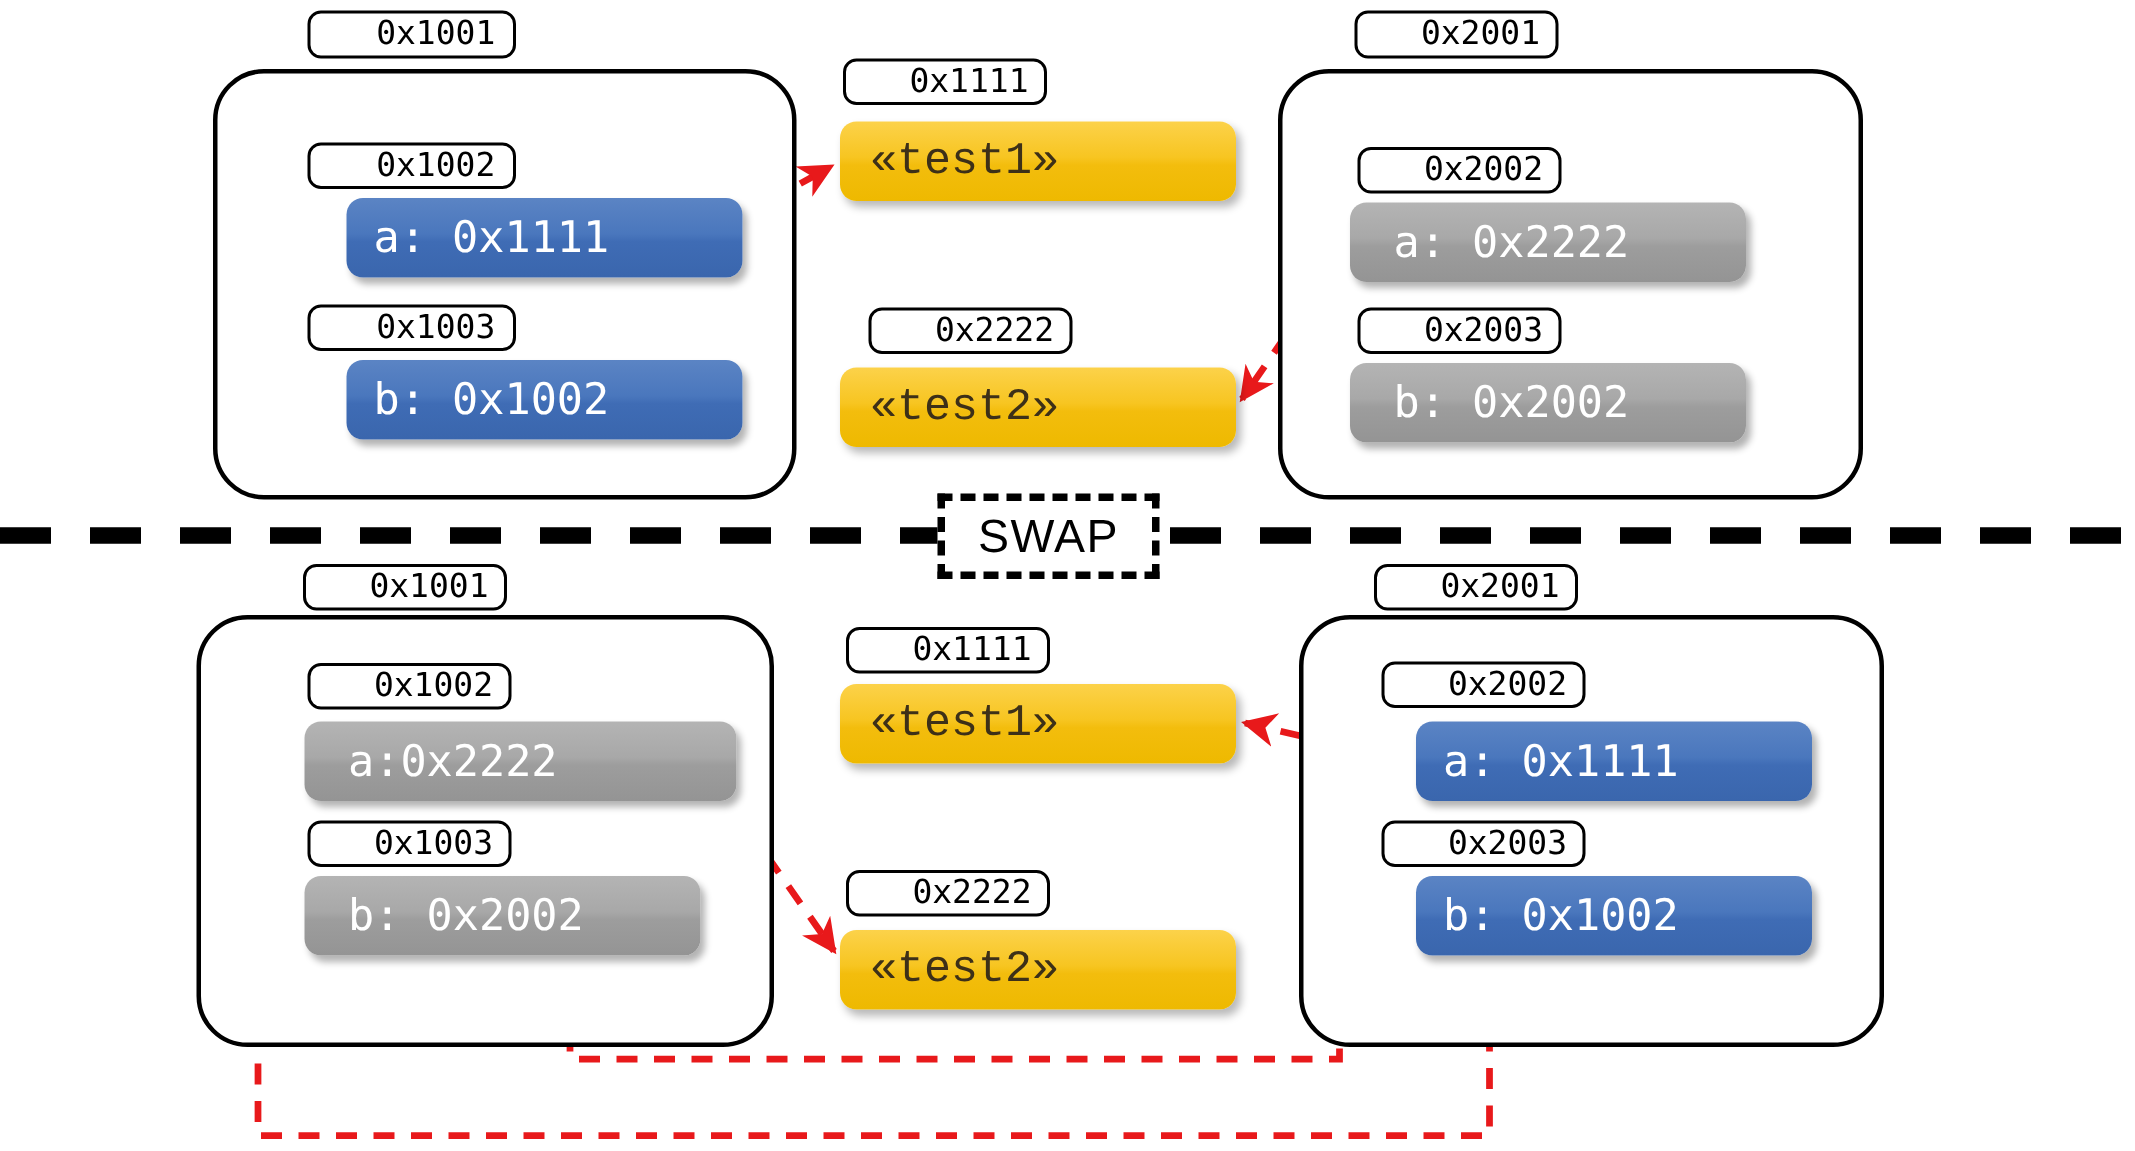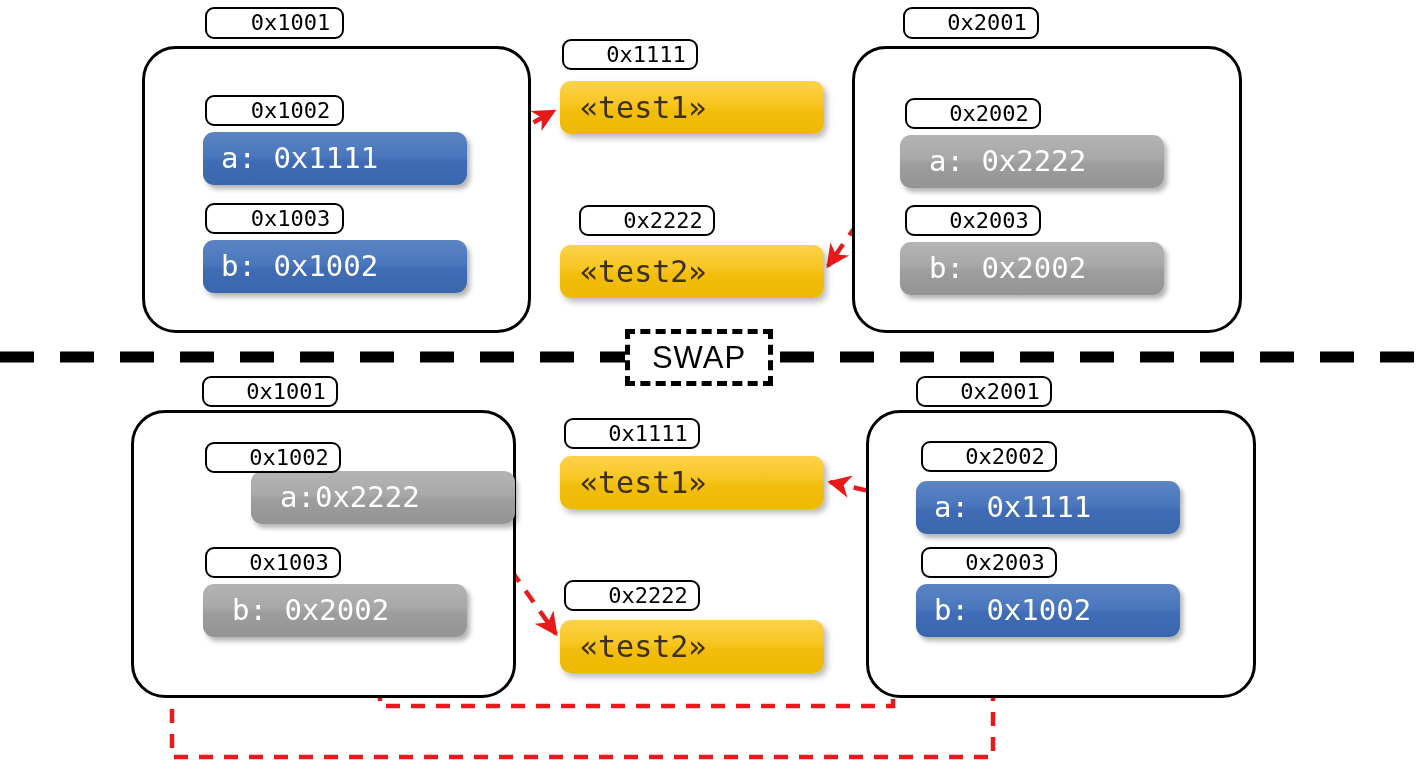--- a/index.html
+++ b/index.html
@@ -51,31 +51,33 @@
     color:#ffffff;
     font-family:"DejaVu Sans Mono", monospace;
     font-size:29px;
     line-height:1;
     white-space:pre;
     box-shadow:3px 4px 5px rgba(0,0,0,0.30);
     z-index:4;
   }
   .slot.blue{
     background:linear-gradient(to bottom,#5b84c4 0%,#4a77bd 45%,#3f6cb5 55%,#3a66ad 100%);
+    margin-left:28px;
   }
   .slot.gray{
     background:linear-gradient(to bottom,#b4b4b4 0%,#a8a8a8 45%,#9d9d9d 55%,#949494 100%);
     padding-left:29px;
   }
   .slot.yellow{
     background:linear-gradient(to bottom,#fcd24a 0%,#f7c521 45%,#f3bd0d 55%,#eeb900 100%);
     color:#3d3018;
     padding-left:20px;
     font-size:30px;
     box-shadow:3px 4px 6px rgba(0,0,0,0.28);
+    font-family:Liberation Mono, monospace;
   }
 
   
   #swap-badge{
     position:absolute;
     border:5px dashed #000000;
     background:#ffffff;
     display:flex;
     align-items:center;
     justify-content:center;
@@ -143,21 +145,21 @@
   <div class="addr-tag" style="left:905px;top:98px;width:136px;height:31px;">0x2002</div>
   <div class="slot gray" style="left:900px;top:135px;width:264px;height:53px;">a: 0x2222</div>
 
   <div class="addr-tag" style="left:905px;top:205px;width:136px;height:31px;">0x2003</div>
   <div class="slot gray" style="left:900px;top:242px;width:264px;height:53px;">b: 0x2002</div>
 
   <div class="panel" style="left:131px;top:410px;width:385px;height:288px;"></div>
   <div class="addr-tag" style="left:202px;top:376px;width:136px;height:31px;">0x1001</div>
 
   <div class="addr-tag" style="left:205px;top:442px;width:136px;height:31px;">0x1002</div>
-  <div class="slot gray" style="left:203px;top:471px;width:264px;height:53px;margin-left:48px;">a:0x2222</div>
+  <div class="slot gray" style="left:203px;top:481px;width:288px;height:53px;">a:0x2222</div>
 
   <div class="addr-tag" style="left:205px;top:547px;width:136px;height:31px;">0x1003</div>
   <div class="slot gray" style="left:203px;top:584px;width:264px;height:53px;">b: 0x2002</div>
 
   <div class="addr-tag" style="left:564px;top:418px;width:136px;height:31px;">0x1111</div>
   <div class="slot yellow" style="left:560px;top:456px;width:264px;height:53px;">«test1»</div>
 
   <div class="addr-tag" style="left:564px;top:580px;width:136px;height:31px;">0x2222</div>
   <div class="slot yellow" style="left:560px;top:620px;width:264px;height:53px;">«test2»</div>
 

